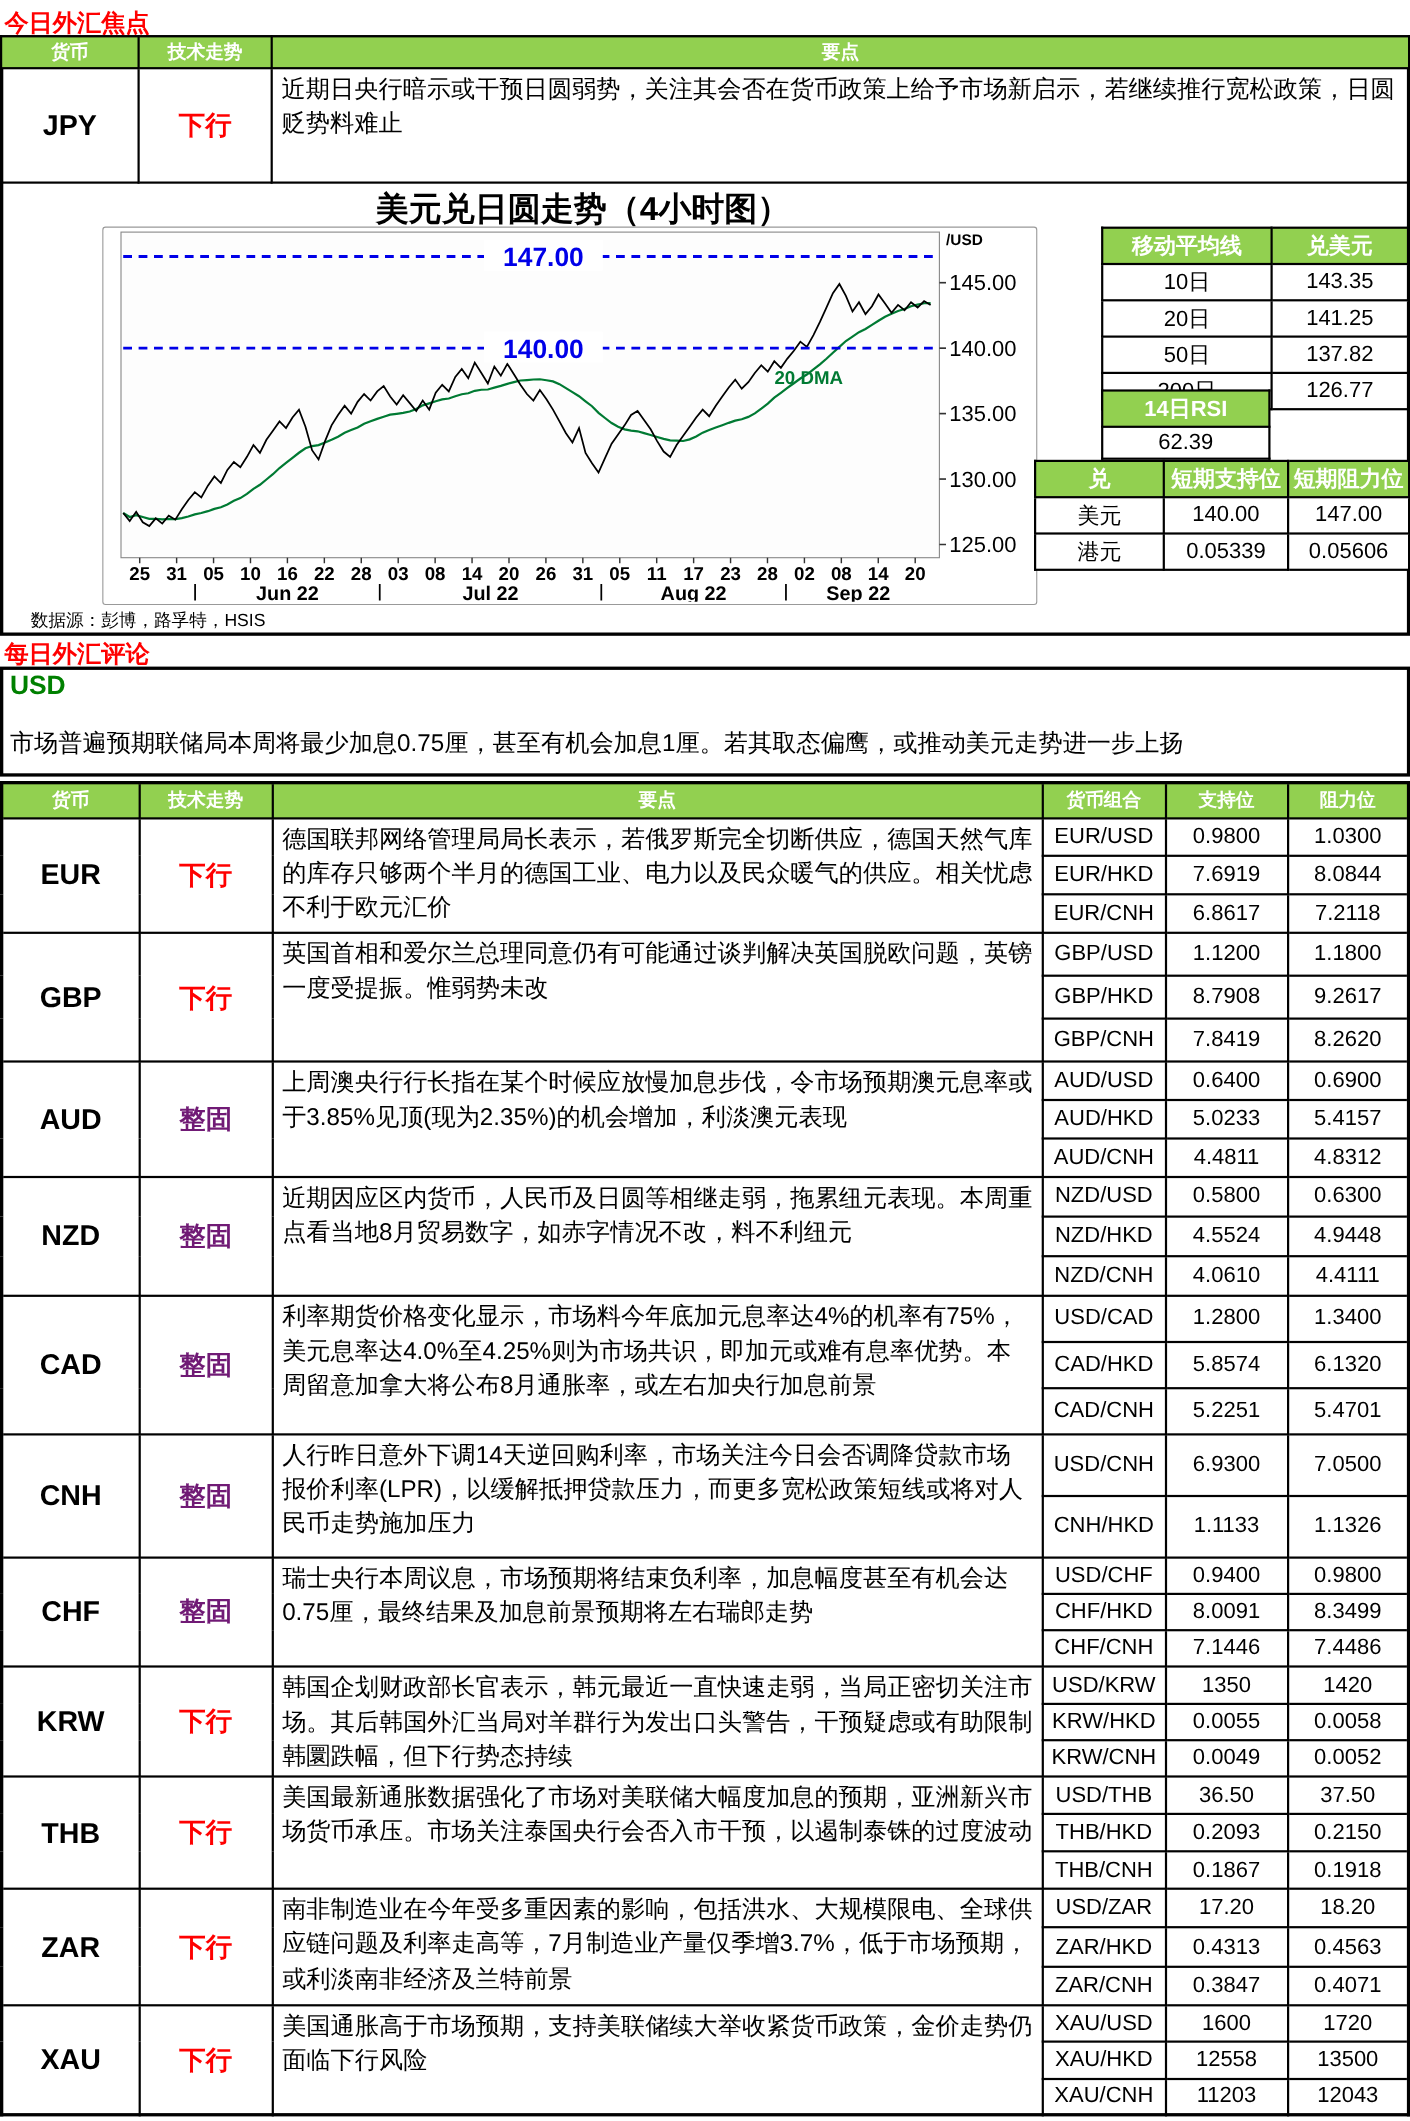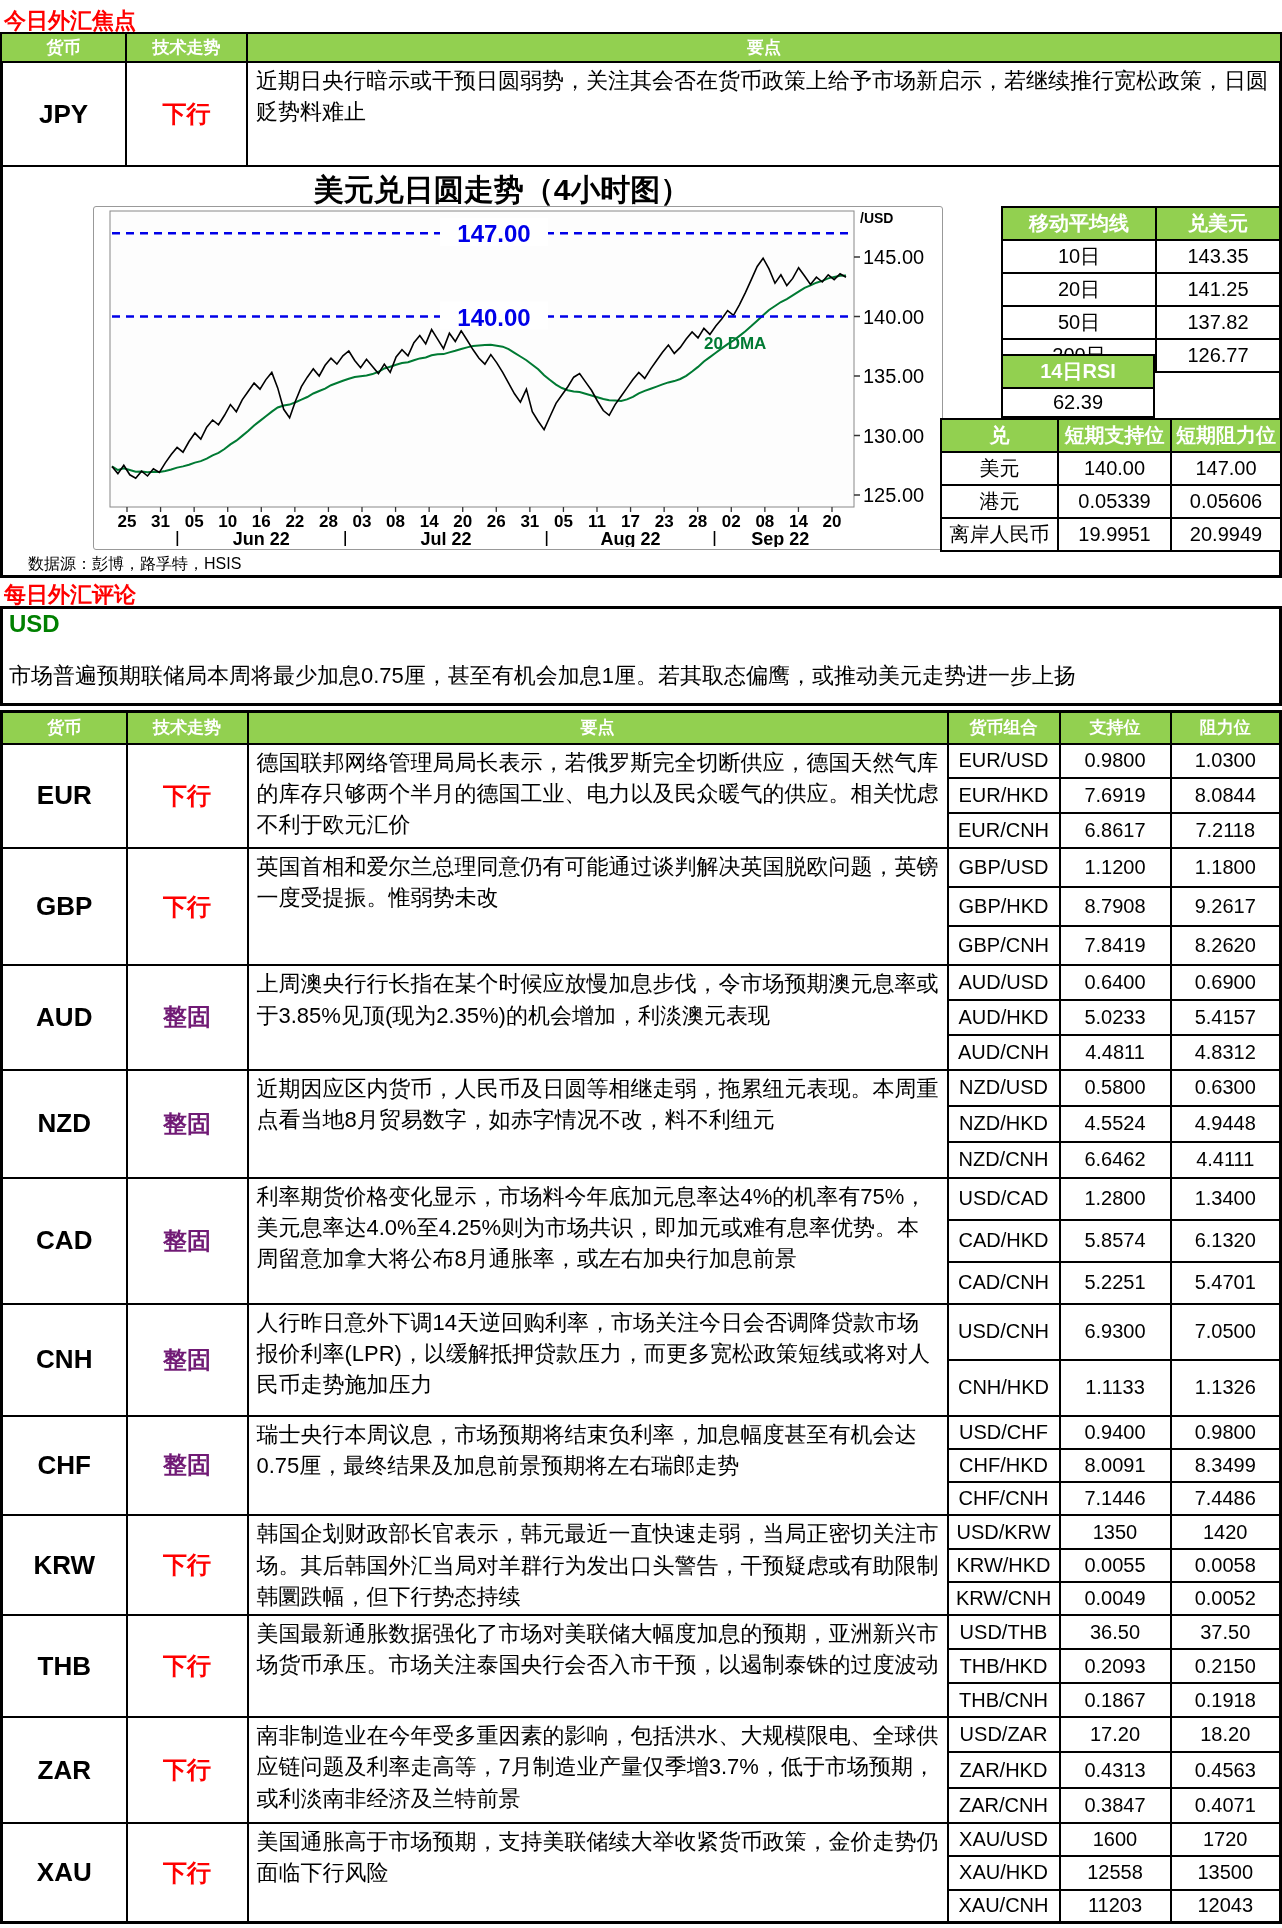--- a/index.html
+++ b/index.html
@@ -53,21 +53,21 @@
     </thead>
   <tbody id="focus-body">
       <tr style="height: 104px;">
         <td class="code">JPY</td>
         <td class="trend down">下行</td>
         <td class="points">近期日央行暗示或干预日圆弱势，关注其会否在货币政策上给予市场新启示，若继续推行宽松政策，日圆贬势料难止</td>
       </tr>
     </tbody>
 </table>
 
-<div class="abs" id="chart-title" style="left:78px;top:170px;width:848px;">美元兑日圆走势（4小时图）</div>
+<div class="abs" id="chart-title" style="left:106px;top:170px;width:848px;">美元兑日圆走势（4小时图）</div>
 
 <div class="abs" id="chart-wrap" style="left:93px;top:206px;width:848px;height:342px;">
   <svg id="chart" width="846" height="340" viewBox="0 0 846 340">
       <rect x="16" y="4" width="744" height="296" fill="#fdfdfd" stroke="#888" stroke-width="1"></rect>
       <polyline points="18.0,259.4 23.9,263.0 29.8,261.4 35.8,263.0 41.7,264.7 47.6,264.6 53.5,265.2 59.4,264.8 65.4,264.9 71.3,264.0 77.2,262.5 83.1,260.6 89.0,259.4 95.0,257.7 100.9,255.6 106.8,254.1 112.7,251.6 118.6,248.3 124.5,245.8 130.5,242.0 136.4,237.4 142.3,233.7 148.2,228.9 154.1,224.1 160.1,218.5 166.0,213.9 171.9,209.2 177.8,204.6 183.7,200.5 189.7,198.5 195.6,197.6 201.5,195.2 207.4,192.7 213.3,190.0 219.3,186.5 225.2,184.0 231.1,181.6 237.0,178.2 242.9,176.0 248.9,173.8 254.8,171.8 260.7,170.0 266.6,169.2 272.5,168.4 278.5,167.1 284.4,164.8 290.3,161.5 296.2,159.7 302.1,157.8 308.0,156.1 314.0,155.3 319.9,153.2 325.8,151.4 331.7,150.5 337.6,148.3 343.6,147.3 349.5,147.1 355.4,145.4 361.3,143.8 367.2,142.0 373.2,140.4 379.1,138.9 385.0,138.5 390.9,138.0 396.8,137.8 402.8,138.7 408.7,139.7 414.6,142.2 420.5,145.9 426.4,149.5 432.4,153.2 438.3,157.8 444.2,162.3 450.1,168.3 456.0,173.0 462.0,177.6 467.9,181.0 473.8,183.3 479.7,184.5 485.6,185.1 491.5,186.8 497.5,188.5 503.4,190.3 509.3,192.0 515.2,193.3 521.1,193.5 527.1,193.9 533.0,192.4 538.9,189.8 544.8,186.3 550.7,183.9 556.7,181.7 562.6,179.6 568.5,177.4 574.4,175.4 580.3,174.1 586.3,172.0 592.2,168.8 598.1,164.5 604.0,159.9 609.9,154.5 615.9,150.1 621.8,145.7 627.7,141.4 633.6,137.1 639.5,133.5 645.5,128.9 651.4,124.2 657.3,119.1 663.2,113.7 669.1,108.3 675.0,103.0 681.0,99.0 686.9,95.0 692.8,92.1 698.7,88.4 704.6,84.6 710.6,80.9 716.5,78.3 722.4,75.7 728.3,73.9 734.2,71.4 740.2,69.9 746.1,68.7 752.0,68.5" fill="none" stroke="#007A33" stroke-width="2"></polyline>
       <polyline points="18.0,259.4 23.9,266.6 29.8,258.3 35.8,267.8 41.7,271.3 47.6,264.2 53.5,269.0 59.4,261.8 65.4,265.4 71.3,255.9 77.2,247.5 83.1,240.4 89.0,245.2 95.0,234.5 100.9,226.1 106.8,232.1 112.7,220.2 118.6,213.0 124.5,217.8 130.5,208.3 136.4,197.6 142.3,204.7 148.2,192.8 154.1,184.5 160.1,176.1 166.0,182.1 171.9,172.6 177.8,165.4 183.7,180.9 189.7,202.3 195.6,210.7 201.5,194.0 207.4,179.7 213.3,170.2 219.3,161.9 225.2,169.0 231.1,158.3 237.0,151.2 242.9,157.1 248.9,148.8 254.8,144.0 260.7,153.5 266.6,160.7 272.5,152.3 278.5,159.5 284.4,166.6 290.3,157.1 296.2,165.4 302.1,150.0 308.0,142.8 314.0,148.8 319.9,135.7 325.8,128.5 331.7,136.9 337.6,122.6 343.6,132.1 349.5,141.6 355.4,126.2 361.3,134.5 367.2,123.8 373.2,133.3 379.1,142.8 385.0,151.2 390.9,157.1 396.8,147.6 402.8,155.9 408.7,165.4 414.6,176.1 420.5,186.8 426.4,195.2 432.4,182.1 438.3,204.7 444.2,214.2 450.1,222.6 456.0,209.5 462.0,196.4 467.9,188.0 473.8,179.7 479.7,170.2 485.6,166.6 491.5,174.9 497.5,183.3 503.4,194.0 509.3,203.5 515.2,208.3 521.1,197.6 527.1,189.2 533.0,180.9 538.9,172.6 544.8,165.4 550.7,171.4 556.7,161.9 562.6,153.5 568.5,145.2 574.4,138.1 580.3,146.4 586.3,140.4 592.2,132.1 598.1,125.0 604.0,130.9 609.9,121.4 615.9,127.4 621.8,119.0 627.7,111.9 633.6,103.6 639.5,108.3 645.5,97.6 651.4,85.7 657.3,72.6 663.2,59.5 669.1,51.2 675.0,61.9 681.0,76.2 686.9,67.8 692.8,78.6 698.7,71.4 704.6,60.7 710.6,69.0 716.5,77.4 722.4,70.2 728.3,75.0 734.2,67.8 740.2,72.6 746.1,66.7 752.0,70.2" fill="none" stroke="#000000" stroke-width="1.6"></polyline>
       <line x1="18" y1="26.2" x2="758" y2="26.2" stroke="#0000E8" stroke-width="2.6" stroke-dasharray="8 6"></line>
       <rect x="346" y="11.2" width="108" height="28" fill="#fff"></rect>
       <text x="400" y="35.2" text-anchor="middle" font-size="24" font-weight="bold" fill="#0000E8">147.00</text>
       <line x1="18" y1="109.5" x2="758" y2="109.5" stroke="#0000E8" stroke-width="2.6" stroke-dasharray="8 6"></line>
@@ -201,25 +201,20 @@
       <tr style="height: 32px;">
         <td>美元</td>
         <td>140.00</td>
         <td>147.00</td>
       </tr>
       <tr style="height: 32px;">
         <td>港元</td>
         <td>0.05339</td>
         <td>0.05606</td>
       </tr>
-      <tr style="height: 32px;">
-        <td>离岸人民币</td>
-        <td>19.9951</td>
-        <td>20.9949</td>
-      </tr>
     </tbody>
 </table>
 
 <div class="abs" id="source-note" style="left:4px;top:554px;padding-left:24px;">数据源：彭博，路孚特，HSIS</div>
 
 <div class="abs sec-title" style="left:4px;top:580px;">每日外汇评论</div>
 
 <div class="abs frame" style="left:0;top:606px;width:1282px;height:100px;padding:2px 6px;">
   <div id="usd-code">USD</div>
   <div id="usd-text">市场普遍预期联储局本周将最少加息0.75厘，甚至有机会加息1厘。若其取态偏鹰，或推动美元走势进一步上扬</div>
@@ -307,21 +302,21 @@
         <td class="val">0.5800</td>
         <td class="val">0.6300</td>
       </tr>
       <tr style="height: 36px;">
         <td class="pair">NZD/HKD</td>
         <td class="val">4.5524</td>
         <td class="val">4.9448</td>
       </tr>
       <tr style="height: 36px;">
         <td class="pair">NZD/CNH</td>
-        <td class="val">6.6462</td>
+        <td class="val">4.0610</td>
         <td class="val">4.4111</td>
       </tr>
       <tr style="height: 42px;">
         <td class="code" rowspan="3">CAD</td>
         <td class="trend cons" rowspan="3">整固</td>
         <td class="points" rowspan="3">利率期货价格变化显示，市场料今年底加元息率达4%的机率有75%，美元息率达4.0%至4.25%则为市场共识，即加元或难有息率优势。本周留意加拿大将公布8月通胀率，或左右加央行加息前景</td>
         <td class="pair">USD/CAD</td>
         <td class="val">1.2800</td>
         <td class="val">1.3400</td>
       </tr>

